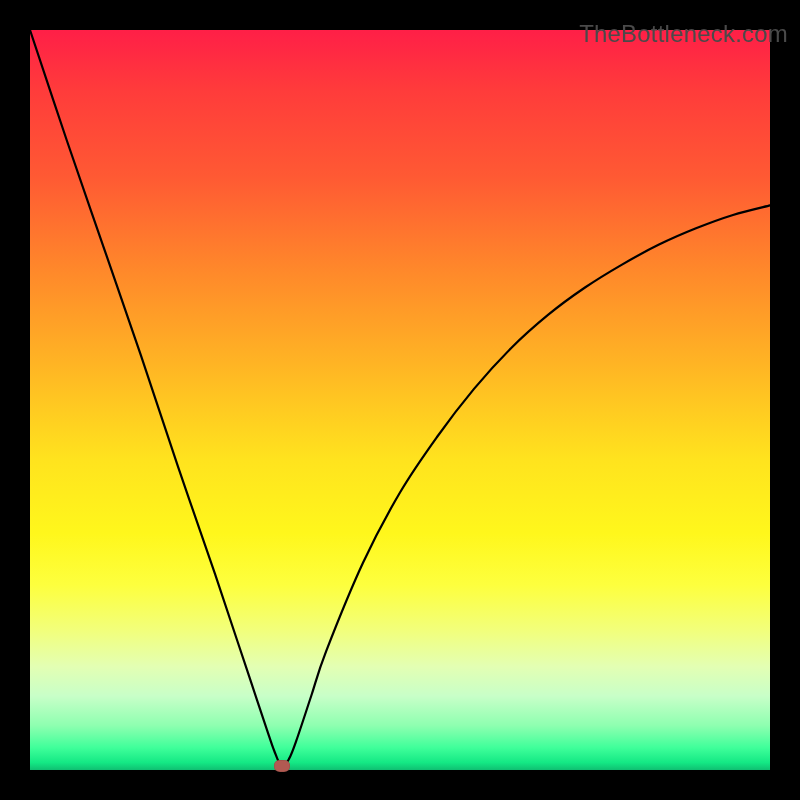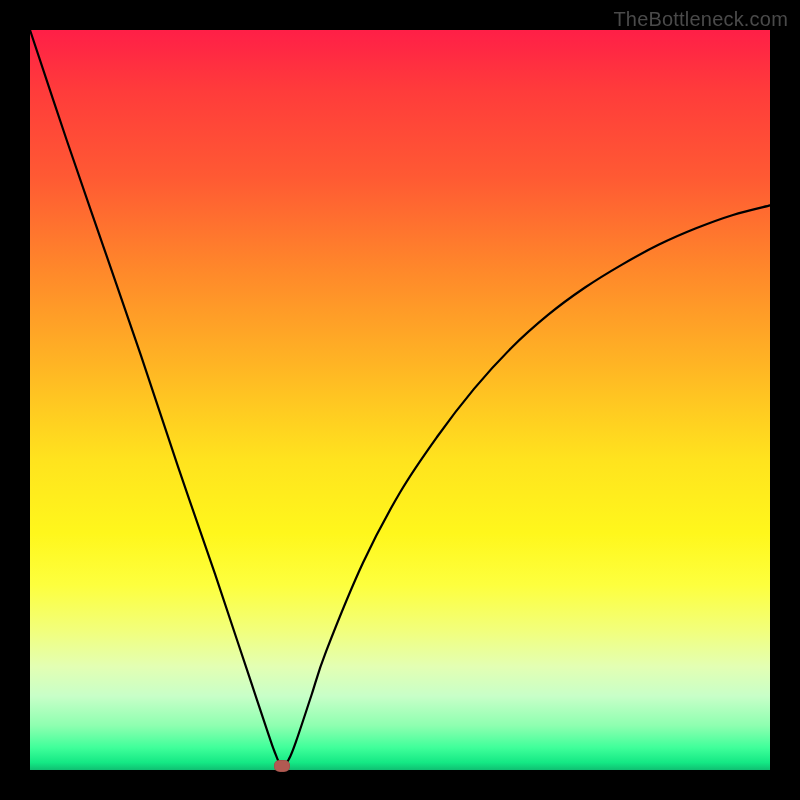--- a/index.html
+++ b/index.html
@@ -35,24 +35,24 @@
       #e3ffb3 86%,
       #c8ffc8 90%,
       #8effb0 94%,
       #3fff9a 97%,
       #14e884 99%,
       #0fbf72 100%
     );
   }
   .watermark {
     position: absolute;
-    top: 8px;
+    top: 20px;
     right: 12px;
     font-family: Arial, Helvetica, sans-serif;
-    font-size: 20px;
+    font-size: 24px;
     color: #4a4a4a;
     letter-spacing: 0.2px;
     user-select: none;
   }
   svg.curve {
     position: absolute;
     left: 0;
     top: 0;
     width: 740px;
     height: 740px;

